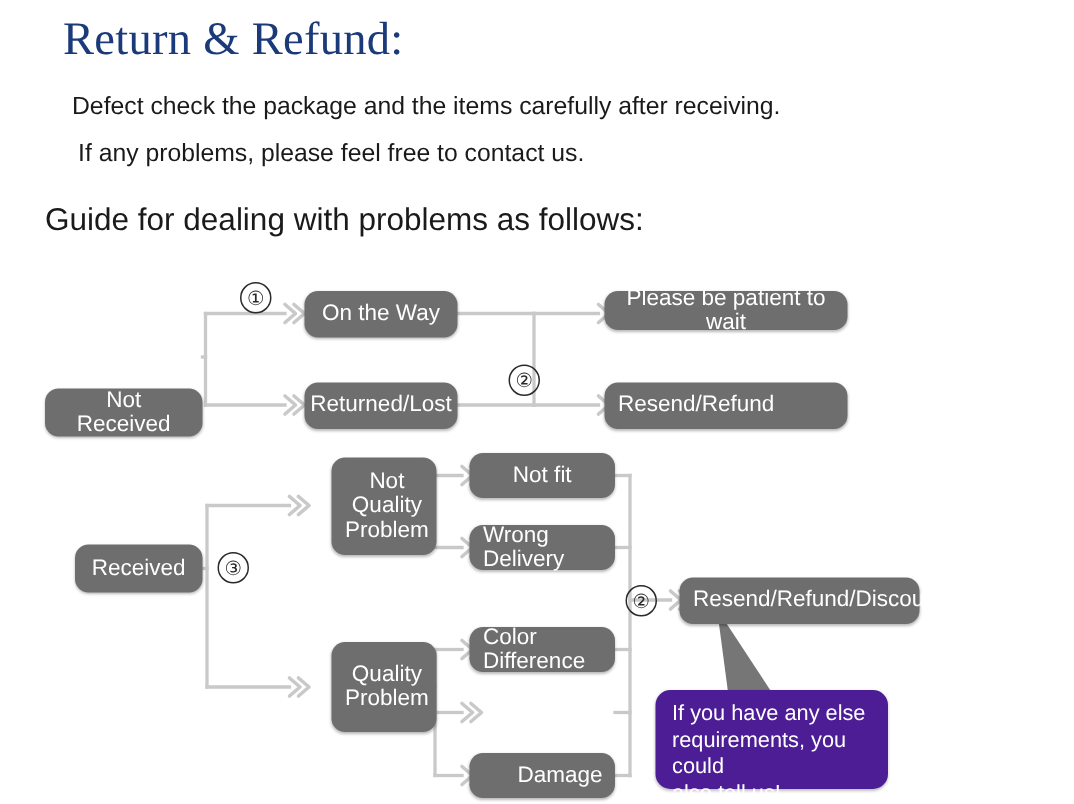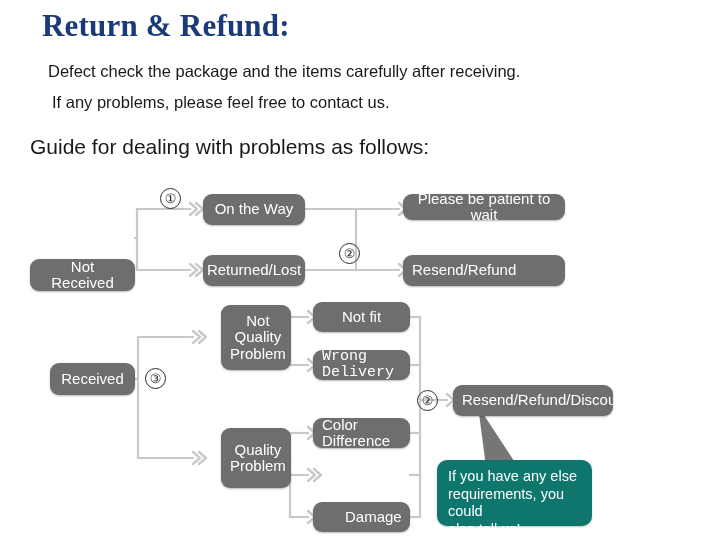--- a/index.html
+++ b/index.html
@@ -15,21 +15,21 @@
     color: #1a1a1a;
   }
 
   
   #header { position: absolute; left: 0; top: 0; width: 716px; }
 
   .title {
     position: absolute;
     left: 42px; top: 8px;
     font-family: "Liberation Serif", serif;
-    font-weight: bold;
+    font-weight: normal;
     font-size: 31px;
     letter-spacing: 0.2px;
     color: #1b3a7a;
     white-space: nowrap;
   }
   .lead1 {
     position: absolute;
     left: 48px; top: 62px;
     font-size: 16.5px;
     white-space: nowrap;
@@ -90,21 +90,21 @@
     font-family: "Liberation Serif", serif;
     display: flex;
     align-items: center;
     justify-content: center;
     background: transparent;
   }
 
   
   .callout {
     position: absolute;
-    background: #0f766e;
+    background: #4c1d95;
     border-radius: 10px;
     color: #ffffff;
     font-size: 14.5px;
     line-height: 1.22;
     padding: 8px 10px 8px 11px;
     white-space: pre-line;
     box-shadow: 0 1px 2px rgba(0,0,0,0.25);
   }
 </style>
 </head>
@@ -219,21 +219,21 @@
 
   <div class="node multi" style="left:197px; top:305px; width:70px; height:65px;">Not
 Quality
 Problem</div>
 
   <div class="node multi" style="left:197px; top:428px; width:70px; height:60px;">Quality
 Problem</div>
 
   <div class="node center" style="left:313px; top:302px; width:97px; height:30px;">Not fit</div>
 
-  <div class="node" style="left:313px; top:350px; width:97px; height:30px;font-family:Liberation Mono, monospace;">Wrong Delivery</div>
+  <div class="node" style="left:313px; top:350px; width:97px; height:30px;">Wrong Delivery</div>
 
   <div class="node" style="left:313px; top:418px; width:97px; height:30px;">Color Difference</div>
 
 
   <div class="node" style="left:313px; top:502px; width:97px; height:30px;padding-left:32px;">Damage</div>
 
   <div class="node" style="left:453px; top:385px; width:160px; height:31px;">Resend/Refund/Discount</div>
 
   <div class="marker" style="left:160px; top:188px;">①</div>
 

